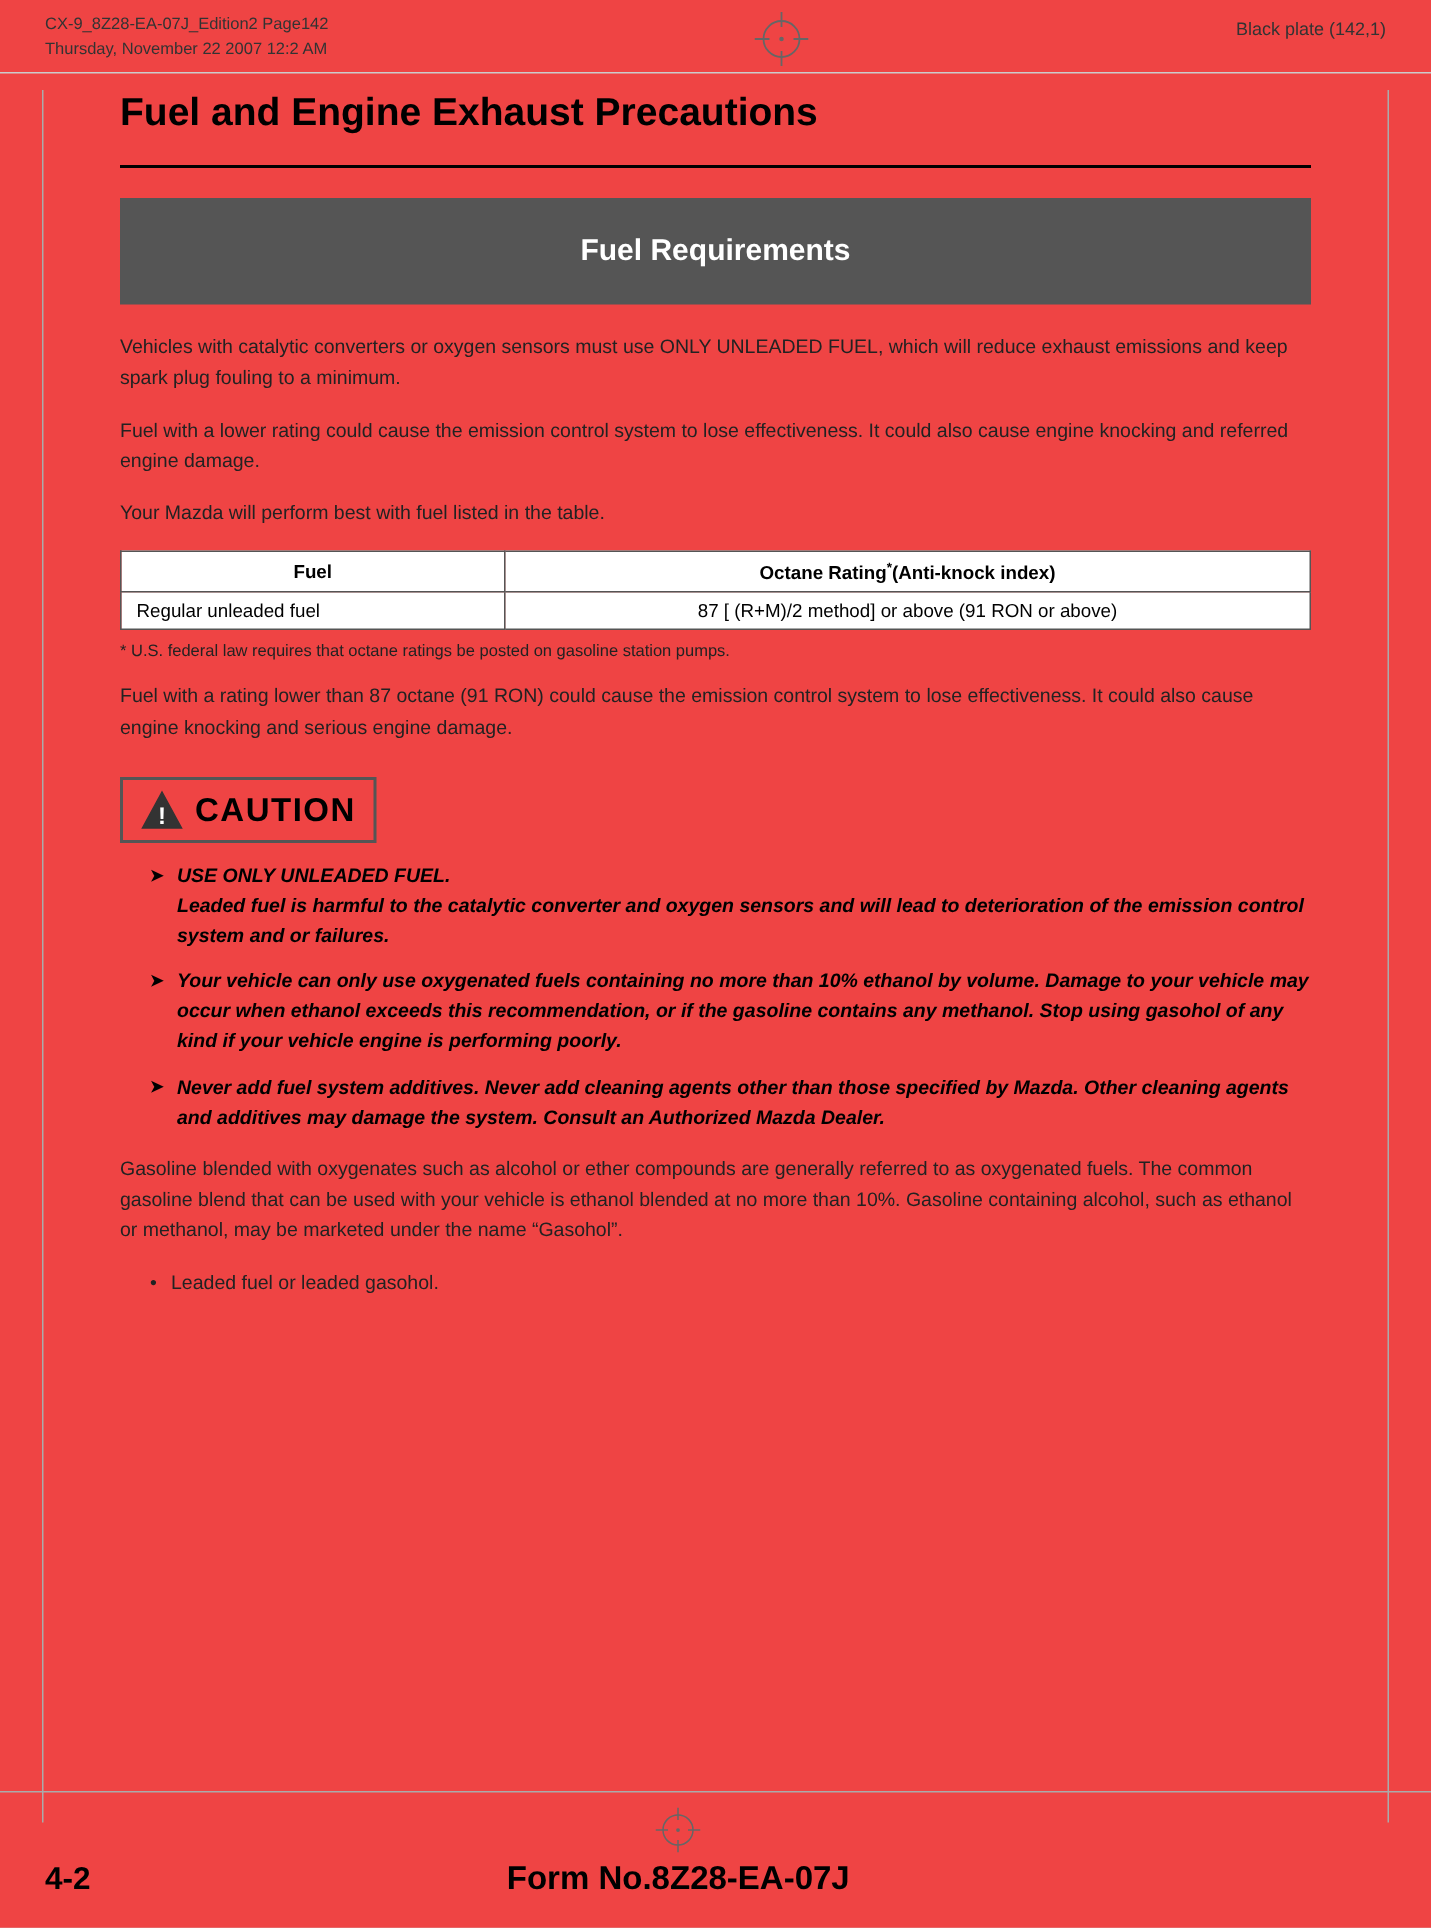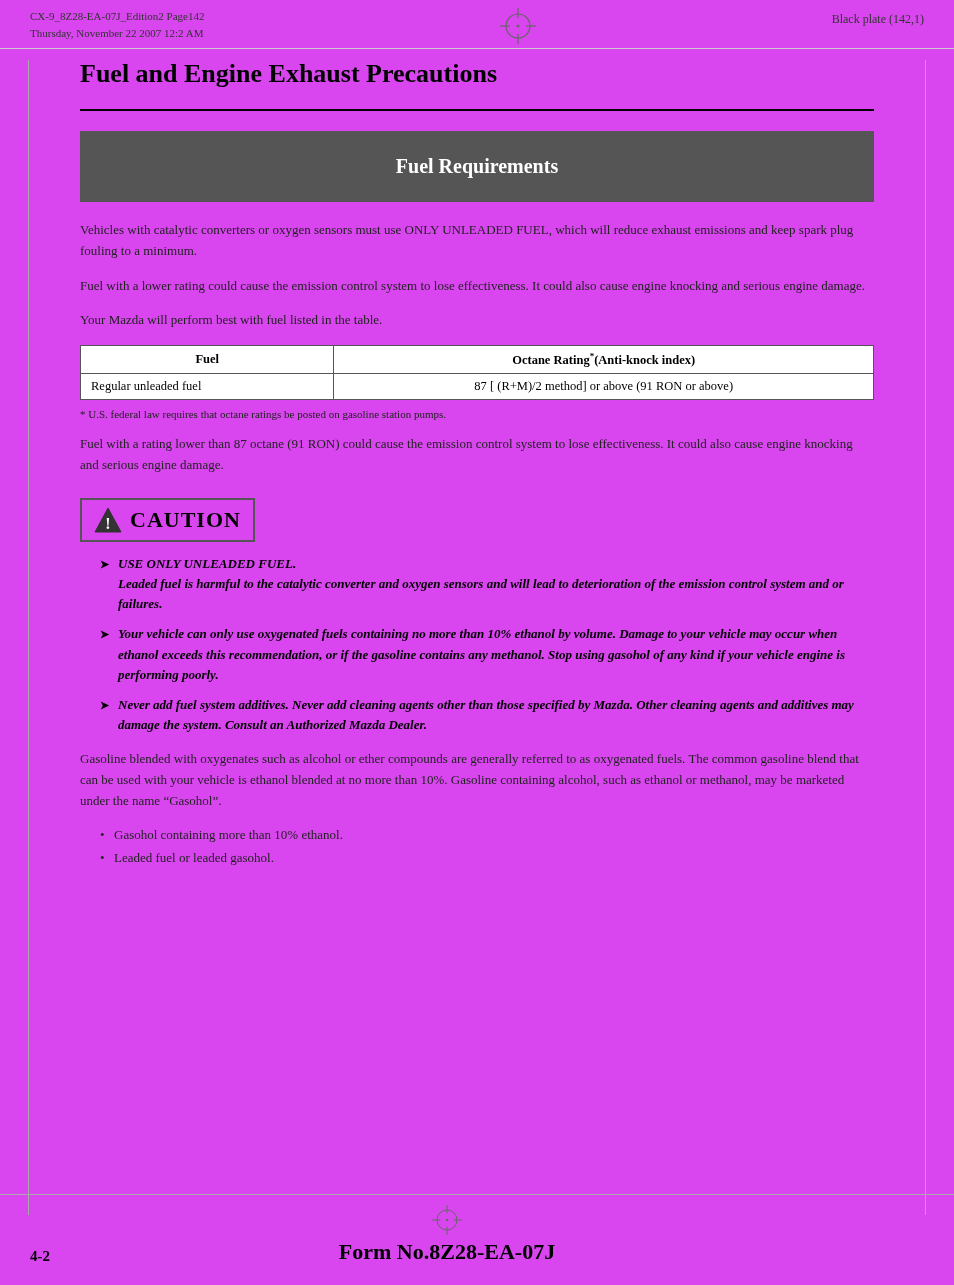--- a/index.html
+++ b/index.html
@@ -9,24 +9,23 @@
       display: flex;
       justify-content: center;
       align-items: flex-start;
       min-height: 100vh;
       font-family: Arial, sans-serif;
     }
 
     .page {
       width: 954px;
       min-height: 1285px;
-      background: #d946ef;
+      background: #ef4444;
       position: relative;
       padding: 0;
-      font-family: Liberation Serif, serif;
     }
 
     
     .top-header {
       display: flex;
       justify-content: space-between;
       align-items: flex-start;
       padding: 8px 30px 4px 30px;
       border-bottom: 1px solid #ccc;
     }
@@ -210,21 +209,21 @@
       left: 0;
       right: 0;
       border-top: 1px solid #aaa;
       display: flex;
       justify-content: space-between;
       align-items: flex-end;
       padding: 10px 30px 20px 30px;
     }
 
     .page-number {
-      font-size: 15px;
+      font-size: 21px;
       font-weight: bold;
       color: #000;
     }
 
     .bottom-center {
       display: flex;
       flex-direction: column;
       align-items: center;
     }
 
@@ -290,21 +289,21 @@
 
   <div class="content">
 
     <div class="page-title">Fuel and Engine Exhaust Precautions</div>
     <hr class="title-underline">
 
     
     <div class="fuel-requirements-box">Fuel Requirements</div>
 
     <p class="body-text">Vehicles with catalytic converters or oxygen sensors must use ONLY UNLEADED FUEL, which will reduce exhaust emissions and keep spark plug fouling to a minimum.</p>
-    <p class="body-text">Fuel with a lower rating could cause the emission control system to lose effectiveness. It could also cause engine knocking and serious engine damage.</p>
+    <p class="body-text">Fuel with a lower rating could cause the emission control system to lose effectiveness. It could also cause engine knocking and referred engine damage.</p>
     <p class="body-text">Your Mazda will perform best with fuel listed in the table.</p>
 
     
     <table class="fuel-table">
       <thead>
         <tr>
           <th>Fuel</th>
           <th>Octane Rating<sup>*</sup>(Anti-knock index)</th>
         </tr>
       </thead>
@@ -340,21 +339,20 @@
       </li>
       <li>
         <span>Never add fuel system additives. Never add cleaning agents other than those specified by Mazda. Other cleaning agents and additives may damage the system. Consult an Authorized Mazda Dealer.</span>
       </li>
     </ul>
 
     <p class="body-text">Gasoline blended with oxygenates such as alcohol or ether compounds are generally referred to as oxygenated fuels. The common gasoline blend that can be used with your vehicle is ethanol blended at no more than 10%. Gasoline containing alcohol, such as ethanol or methanol, may be marketed under the name “Gasohol”.</p>
 
     
     <ul class="bullet-list">
-      <li>Gasohol containing more than 10% ethanol.</li>
       <li>Leaded fuel or leaded gasohol.</li>
     </ul>
 
   </div>
 
   <div class="bottom-area">
     <div class="page-number">4-2</div>
     <div class="bottom-center">
       <svg class="crosshair" viewBox="0 0 36 36" style="width:30px;height:30px;margin-bottom:4px;">
         <circle cx="18" cy="18" r="12" fill="none" stroke="#666" stroke-width="1.2"></circle>

